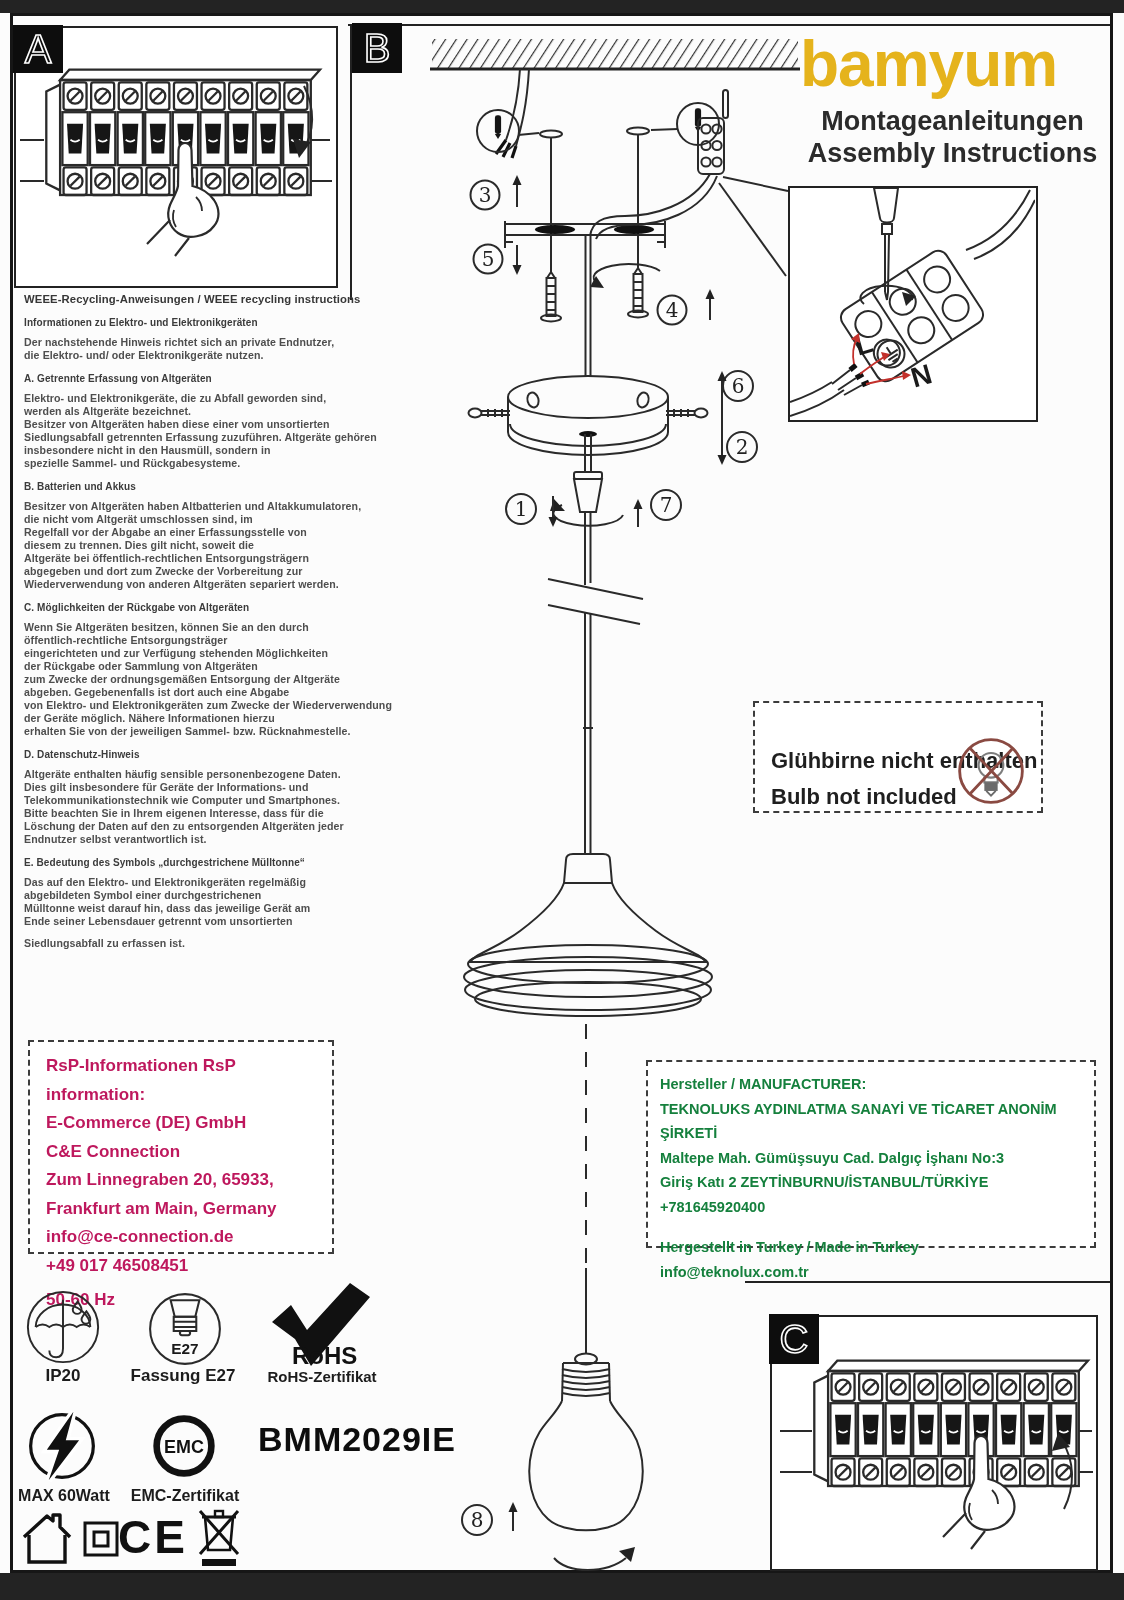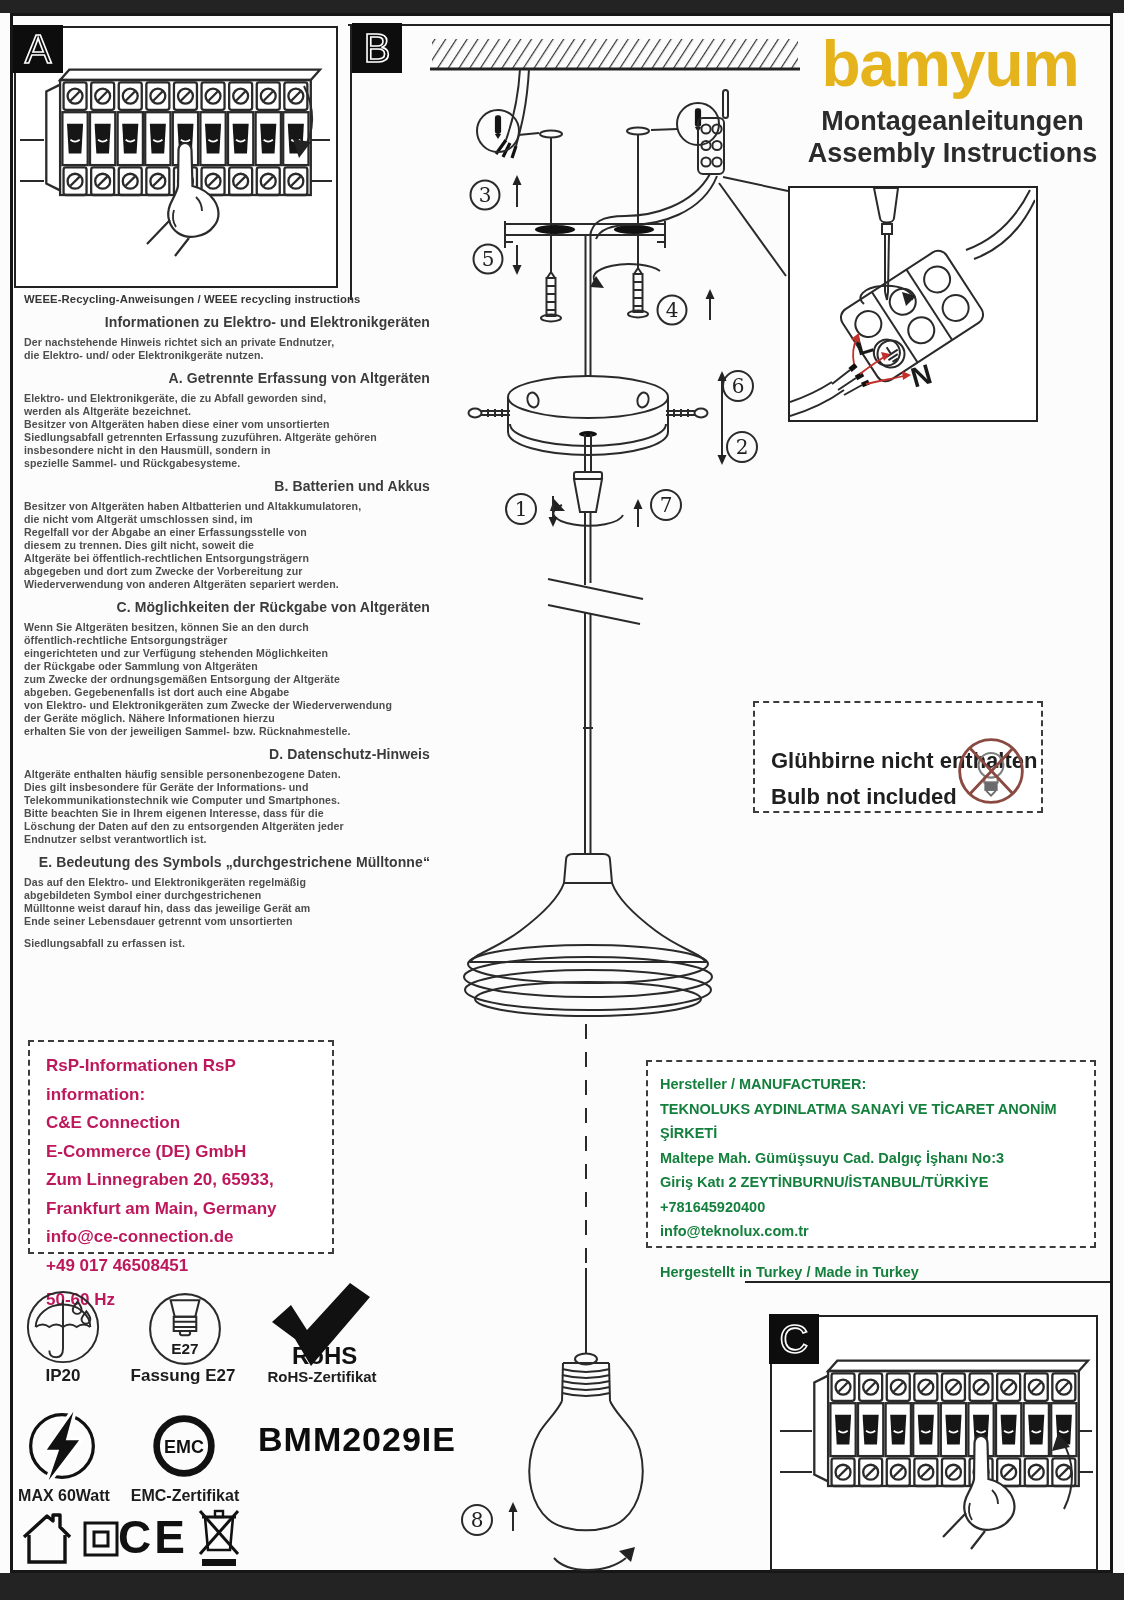--- a/index.html
+++ b/index.html
@@ -8,21 +8,21 @@
   .abs{position:absolute;}
   .band{background:#232323;}
   .frame{border:3px solid #161616;box-sizing:border-box;}
   .panel-box{border:2.5px solid #222;box-sizing:border-box;background:#fff;}
   .dashed-box{border:2.5px dashed #3c3c3c;box-sizing:border-box;background:#fff;}
   .plabel{background:#0d0d0d;}
   .logo{font-weight:bold;font-size:64px;letter-spacing:-1px;line-height:64px;}
   .subtitle{font-weight:bold;font-size:27px;color:#2b2b2b;text-align:center;line-height:31px;}
   .weee{color:#4e4e4e;font-weight:bold;font-size:10.6px;line-height:13px;letter-spacing:.1px;}
   .weee .title{font-size:11.3px;color:#373737;margin:0 0 9px 0;}
-  .weee h4{font-size:14px;color:#3b3b3b;margin:10px 0 7px 0;text-align:right;}
+  .weee h4{font-size:10px;color:#3b3b3b;margin:10px 0 7px 0;}
   .weee p{margin:0 0 9px 0;white-space:pre-line;}
   .notice-text{font-weight:bold;font-size:22px;color:#1f1f1f;line-height:36px;margin-top:32px;}
   .rsp{font-weight:bold;font-size:17px;color:#be185d;line-height:28.5px;}
   .mfr{font-weight:bold;font-size:14.5px;color:#15803d;line-height:24.5px;}
   .cap{font-weight:bold;color:#1c1c1c;text-align:center;}
   .model{font-weight:bold;font-size:34px;color:#0d0d0d;letter-spacing:1px;}
   .ln{fill:none;stroke:#2a2a2a;stroke-width:2;}
   svg text{font-family:"Liberation Sans",sans-serif;}
   .stepnum{font-family:"DejaVu Serif",serif;font-size:20px;fill:#222;}
 </style>
@@ -82,21 +82,21 @@
       <use href="#hand-glyph" transform="translate(169,124)"></use>
       <path d="M 288,58 C 299,80 299,104 287,122" class="ln" stroke-width="2.5"></path>
       <polygon points="283,130 295,114 277,111" fill="#222"></polygon>
     </svg>
   </div>
 
   <svg class="abs plabel" style="left:352px;top:23px;" width="50" height="50">
     <text x="25" y="39" text-anchor="middle" font-size="40" fill="none" stroke="#fff" stroke-width="1.6">B</text>
   </svg>
 
-  <div class="abs logo" style="left:800px;top:32px;width:300px;text-align:center;color:#e5b31c;">bamyum</div>
+  <div class="abs logo" style="left:800px;top:32px;width:300px;text-align:left;color:#e5b31c;">bamyum</div>
   <div class="abs subtitle" style="left:805px;top:106px;width:295px;">Montageanleitungen</div>
   <div class="abs subtitle" style="left:805px;top:138px;width:295px;">Assembly Instructions</div>
 
   <div class="abs weee" style="left:24px;top:293px;width:406px;">
     <div class="title">WEEE-Recycling-Anweisungen / WEEE recycling instructions</div>
     <h4>Informationen zu Elektro- und Elektronikgeräten</h4>
     <p>Der nachstehende Hinweis richtet sich an private Endnutzer,
  die Elektro- und/ oder Elektronikgeräte nutzen.</p>
     <h4>A. Getrennte Erfassung von Altgeräten</h4>
     <p>Elektro- und Elektronikgeräte, die zu Abfall geworden sind,
@@ -340,37 +340,37 @@
         <path d="M33,46 L33,52 H47 L47,46"></path>
       </g>
       <rect x="33" y="52" width="14" height="9" fill="#6b6b6b"></rect>
       <path d="M35,61 L40,66 L45,61" fill="none" stroke="#6b6b6b" stroke-width="2"></path>
       <path d="M18,16 L63,64 M63,16 L18,64" stroke="#8a4a42" stroke-width="3" fill="none"></path>
     </svg>
   </div>
 
   <div class="abs dashed-box rsp" style="left:28px;top:1040px;width:306px;height:214px;padding:10px 0 0 16px;">
     <div>RsP-Informationen RsP information:</div>
+    <div>E-Commerce (DE) GmbH</div>
     <div>C&amp;E Connection</div>
-    <div>E-Commerce (DE) GmbH</div>
     <div>Zum Linnegraben 20, 65933,</div>
     <div>Frankfurt am Main, Germany</div>
     <div>info@ce-connection.de</div>
     <div>+49 017 46508451</div>
     <div style="margin-top:6px;">50-60 Hz</div>
   </div>
 
   <div class="abs dashed-box mfr" style="left:646px;top:1060px;width:450px;height:188px;padding:10px 12px;">
     <div>Hersteller / MANUFACTURER:</div>
     <div>TEKNOLUKS AYDINLATMA SANAYİ VE TİCARET ANONİM ŞİRKETİ</div>
     <div>Maltepe Mah. Gümüşsuyu Cad. Dalgıç İşhanı No:3</div>
     <div>Giriş Katı 2 ZEYTİNBURNU/İSTANBUL/TÜRKİYE</div>
     <div>+781645920400</div>
+    <div style="margin-top:16px;">Hergestellt in Turkey / Made in Turkey</div>
     <div>info@teknolux.com.tr</div>
-    <div style="margin-top:16px;">Hergestellt in Turkey / Made in Turkey</div>
   </div>
 
   <svg class="abs" style="left:22px;top:1288px;" width="82" height="80" viewBox="0 0 84 82">
     <circle cx="42" cy="40" r="36" class="ln" stroke-width="2.6"></circle>
     <path d="M14,40 A28,23 0 0 1 70,40" class="ln" stroke-width="2.2"></path>
     <path d="M14,40 Q21,35 28,40 Q35,35 42,40 Q49,35 56,40 Q63,35 70,40" class="ln" stroke-width="2.2"></path>
     <path d="M42,12 V62 M42,62 Q42,71 35,71 Q28,71 28,64" class="ln" stroke-width="2.4"></path>
     <path d="M57,14 C60,18 61,20 61,22 A4.5,4.5 0 1 1 52,22 C52,20 54,18 57,14 Z" class="ln" stroke-width="2"></path>
     <path d="M66,24 C69,28 70,30 70,32 A4.5,4.5 0 1 1 61,32 C61,30 63,28 66,24 Z" class="ln" stroke-width="2"></path>
   </svg>

